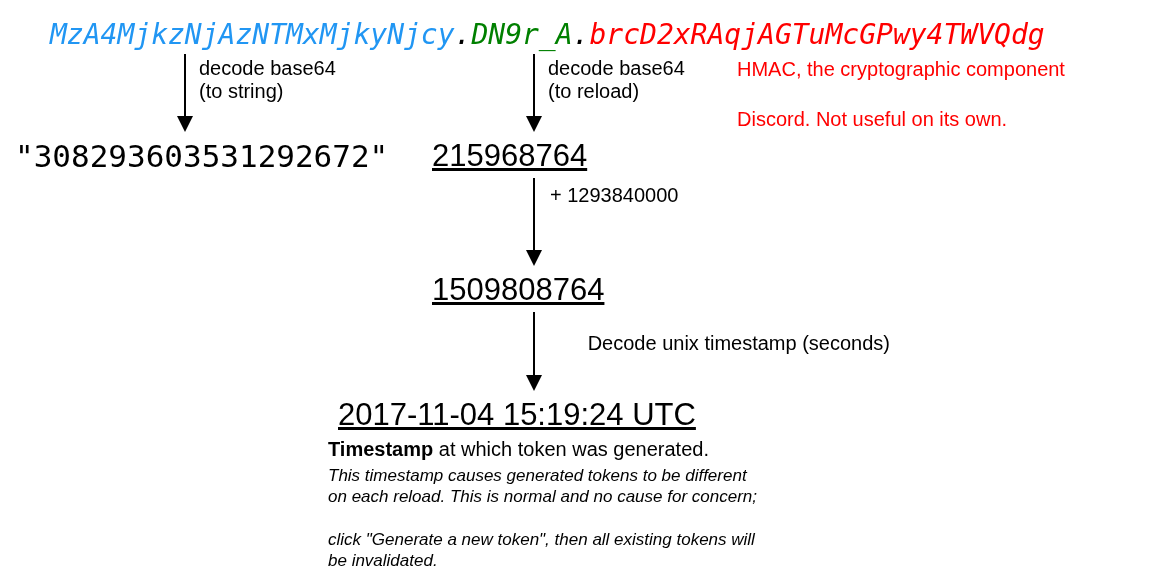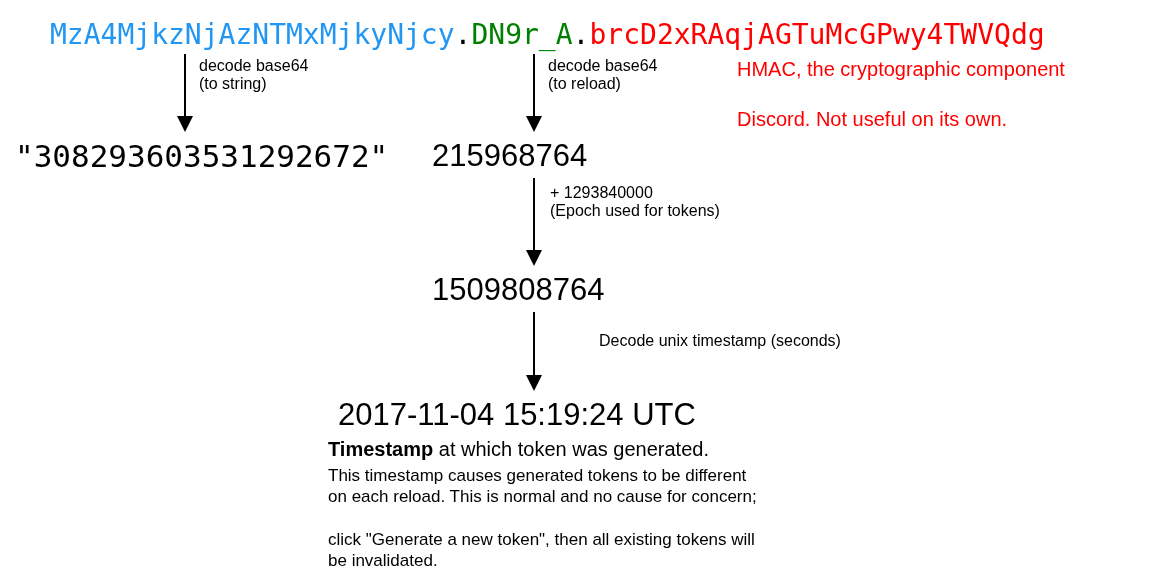--- a/index.html
+++ b/index.html
@@ -19,52 +19,55 @@
   }
   .mono {
     font-family: "DejaVu Sans Mono", "Lucida Console", Consolas, monospace;
   }
   .abs { position: absolute; }
   .token-row {
     top: 18px;
     left: 50px;
     white-space: nowrap;
     font-size: 28px;
+    font-style: italic;
   }
   .blue { color: #2196f3; }
   .green { color: #008000; }
   .red { color: #ff0000; }
   .blackdot { color: #000; }
   .lbl {
-    font-size: 16px;
+    font-size: 20px;
     color: #000;
     text-align: center;
     line-height: 1.15;
   }
   .hmac-desc {
     color: #ff0000;
     font-size: 20px;
     text-align: left;
     line-height: 1.25;
   }
   .big-mono {
     font-size: 31px;
   }
   .big-sans {
     font-size: 31px;
+    text-decoration: underline;
   }
   .userid-lbl {
     font-size: 20px;
   }
   .caption {
     font-size: 20px;
   }
   .caption-bold { font-weight: bold; }
   .italic-block {
     font-size: 17px;
+    font-style: italic;
     line-height: 1.25;
   }
   svg { position: absolute; top: 0; left: 0; pointer-events: none; }
 </style>
 </head>
 <body>
 
 <div class="stage">
 
   <div class="abs token-row mono">
@@ -86,26 +89,25 @@
     <br>
     <span>Discord. Not useful on its own.</span>
   </div>
 
   <div class="abs mono big-mono" style="left:15px; top:138px;">"308293603531292672"</div>
 
   <div class="abs big-sans" style="left:432px; top:138px;">215968764</div>
 
   <div class="abs lbl" style="left:550px; top:184px; width:260px; text-align:left;">
     <span>+ 1293840000</span><br>
-    <span>(Epoch used for tokens)</span>
   </div>
 
   <div class="abs big-sans" style="left:432px; top:272px;">1509808764</div>
 
-  <div class="abs lbl" style="left:550px; top:332px; width:340px; text-align:center;">Decode unix timestamp (seconds)</div>
+  <div class="abs lbl" style="left:550px; top:332px; width:340px; text-align:right;">Decode unix timestamp (seconds)</div>
 
   <div class="abs big-sans" style="left:338px; top:397px;">2017-11-04 15:19:24 UTC</div>
 
   <div class="abs caption" style="left:328px; top:438px;">
     <span class="caption-bold">Timestamp</span><span> at which token was generated.</span>
   </div>
 
   <div class="abs italic-block" style="left:328px; top:465px; width:520px;">
     <span>This timestamp causes generated tokens to be different</span><br>
     <span>on each reload. This is normal and no cause for concern;</span><br>

